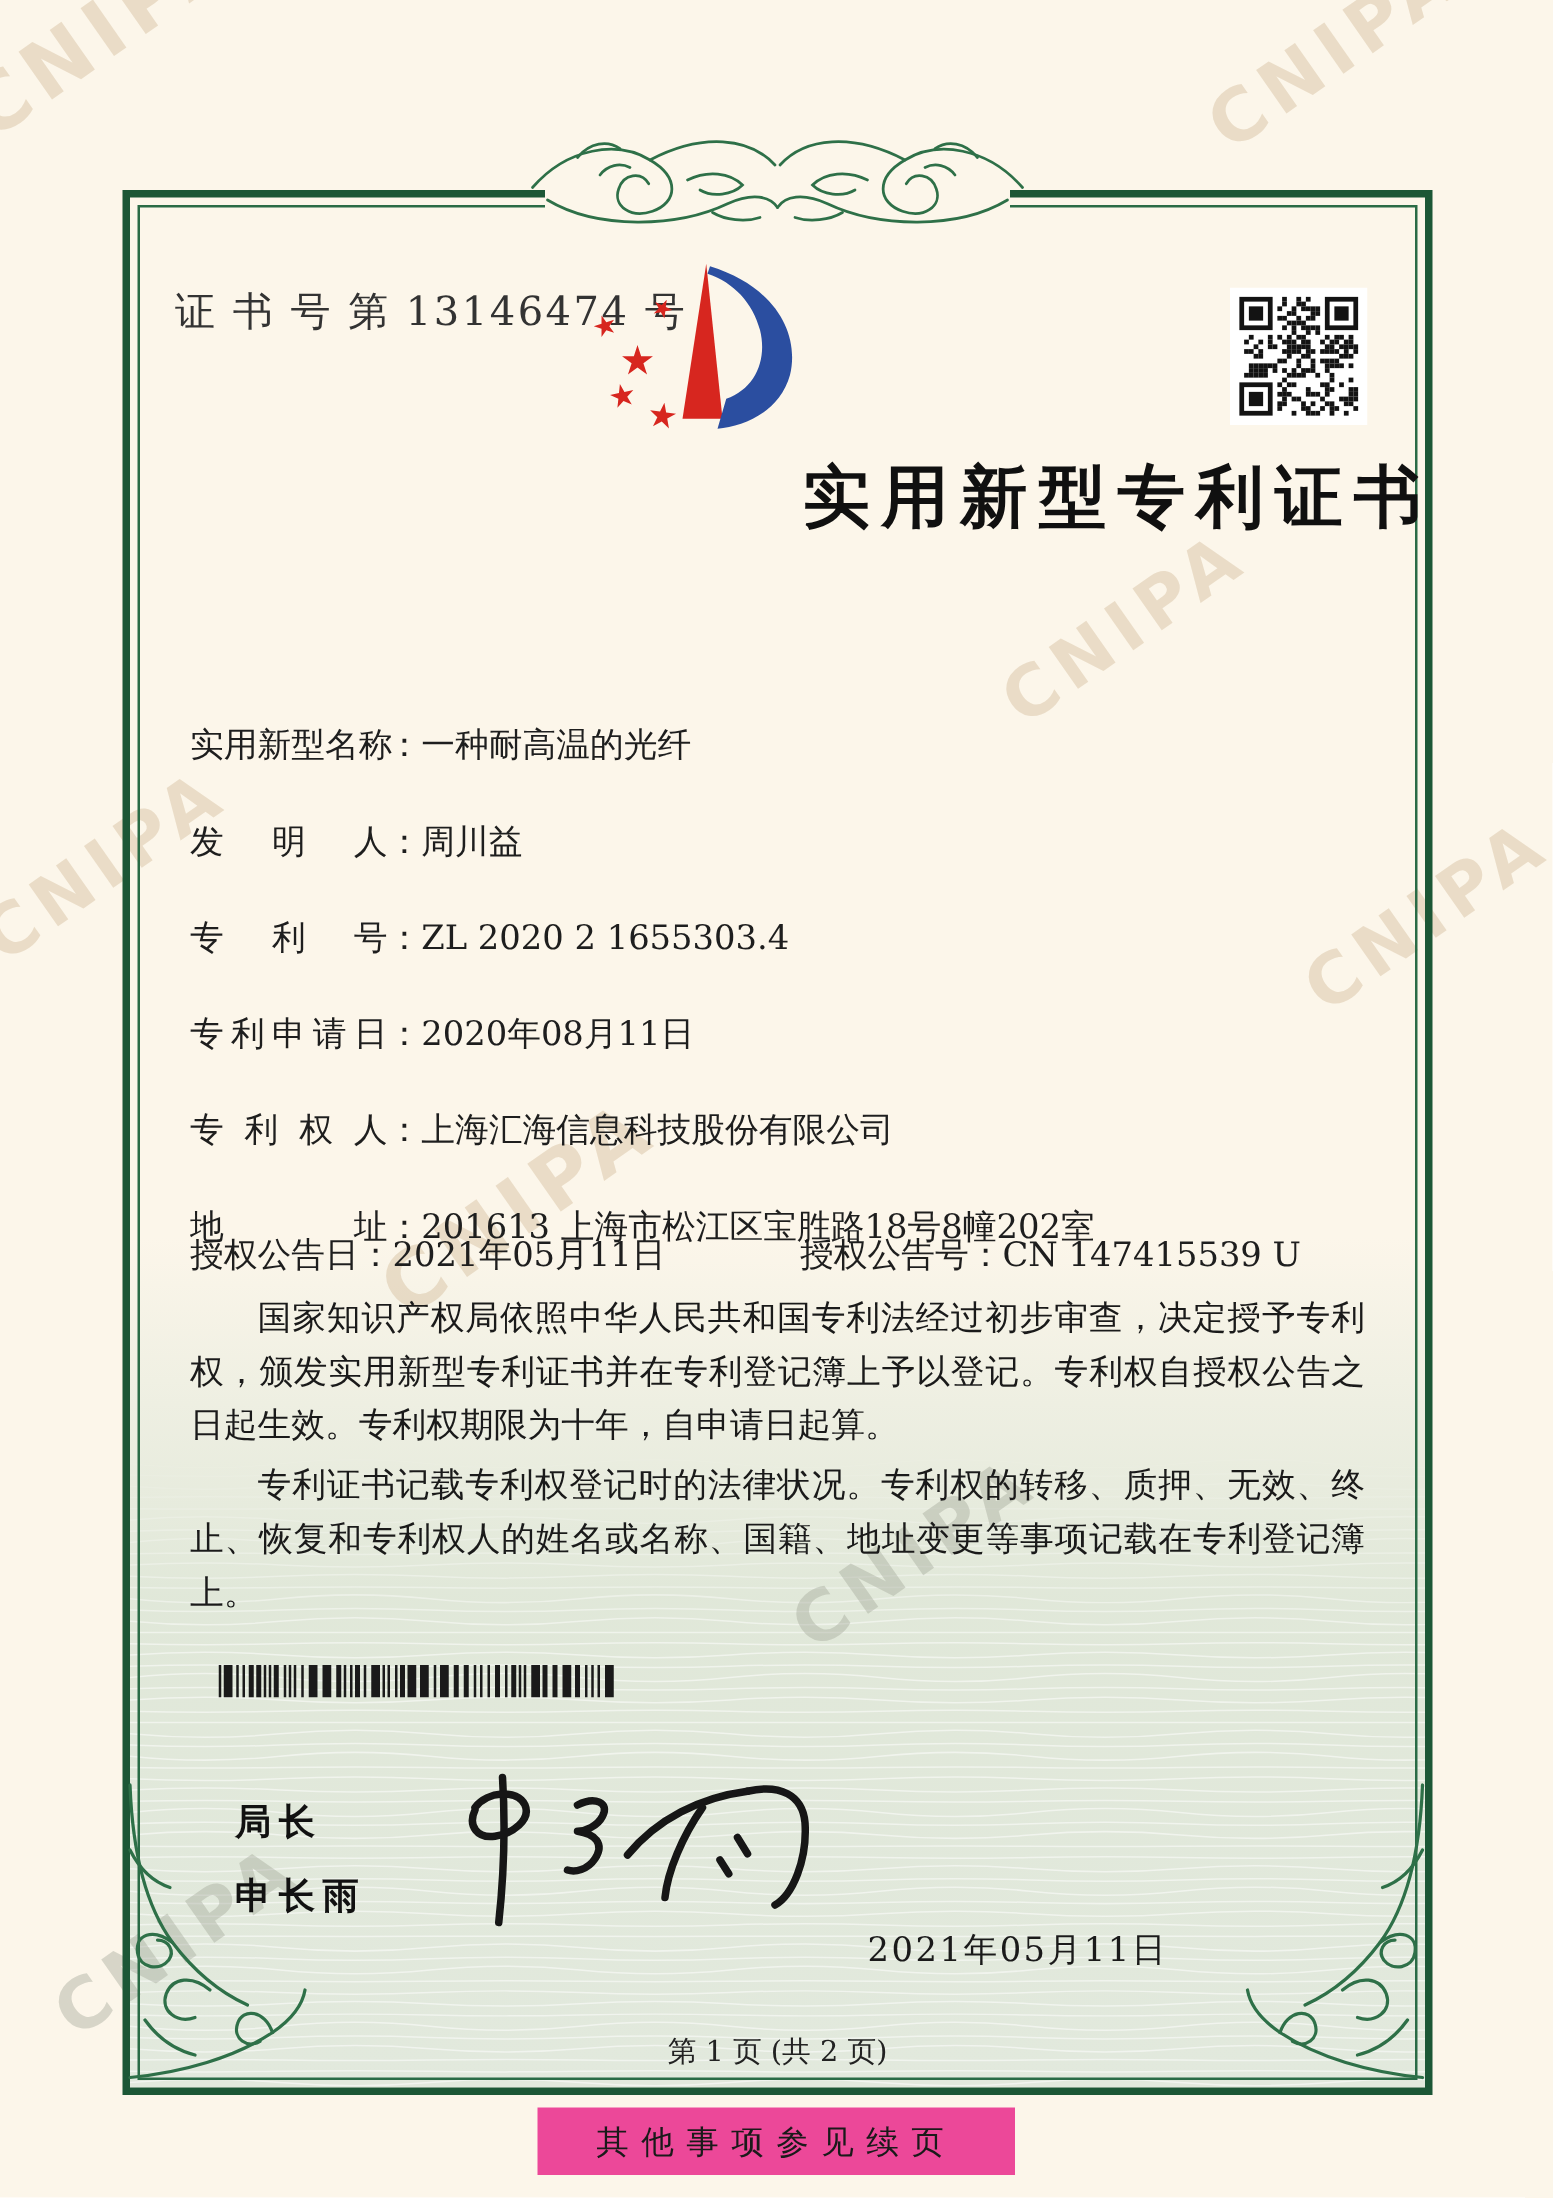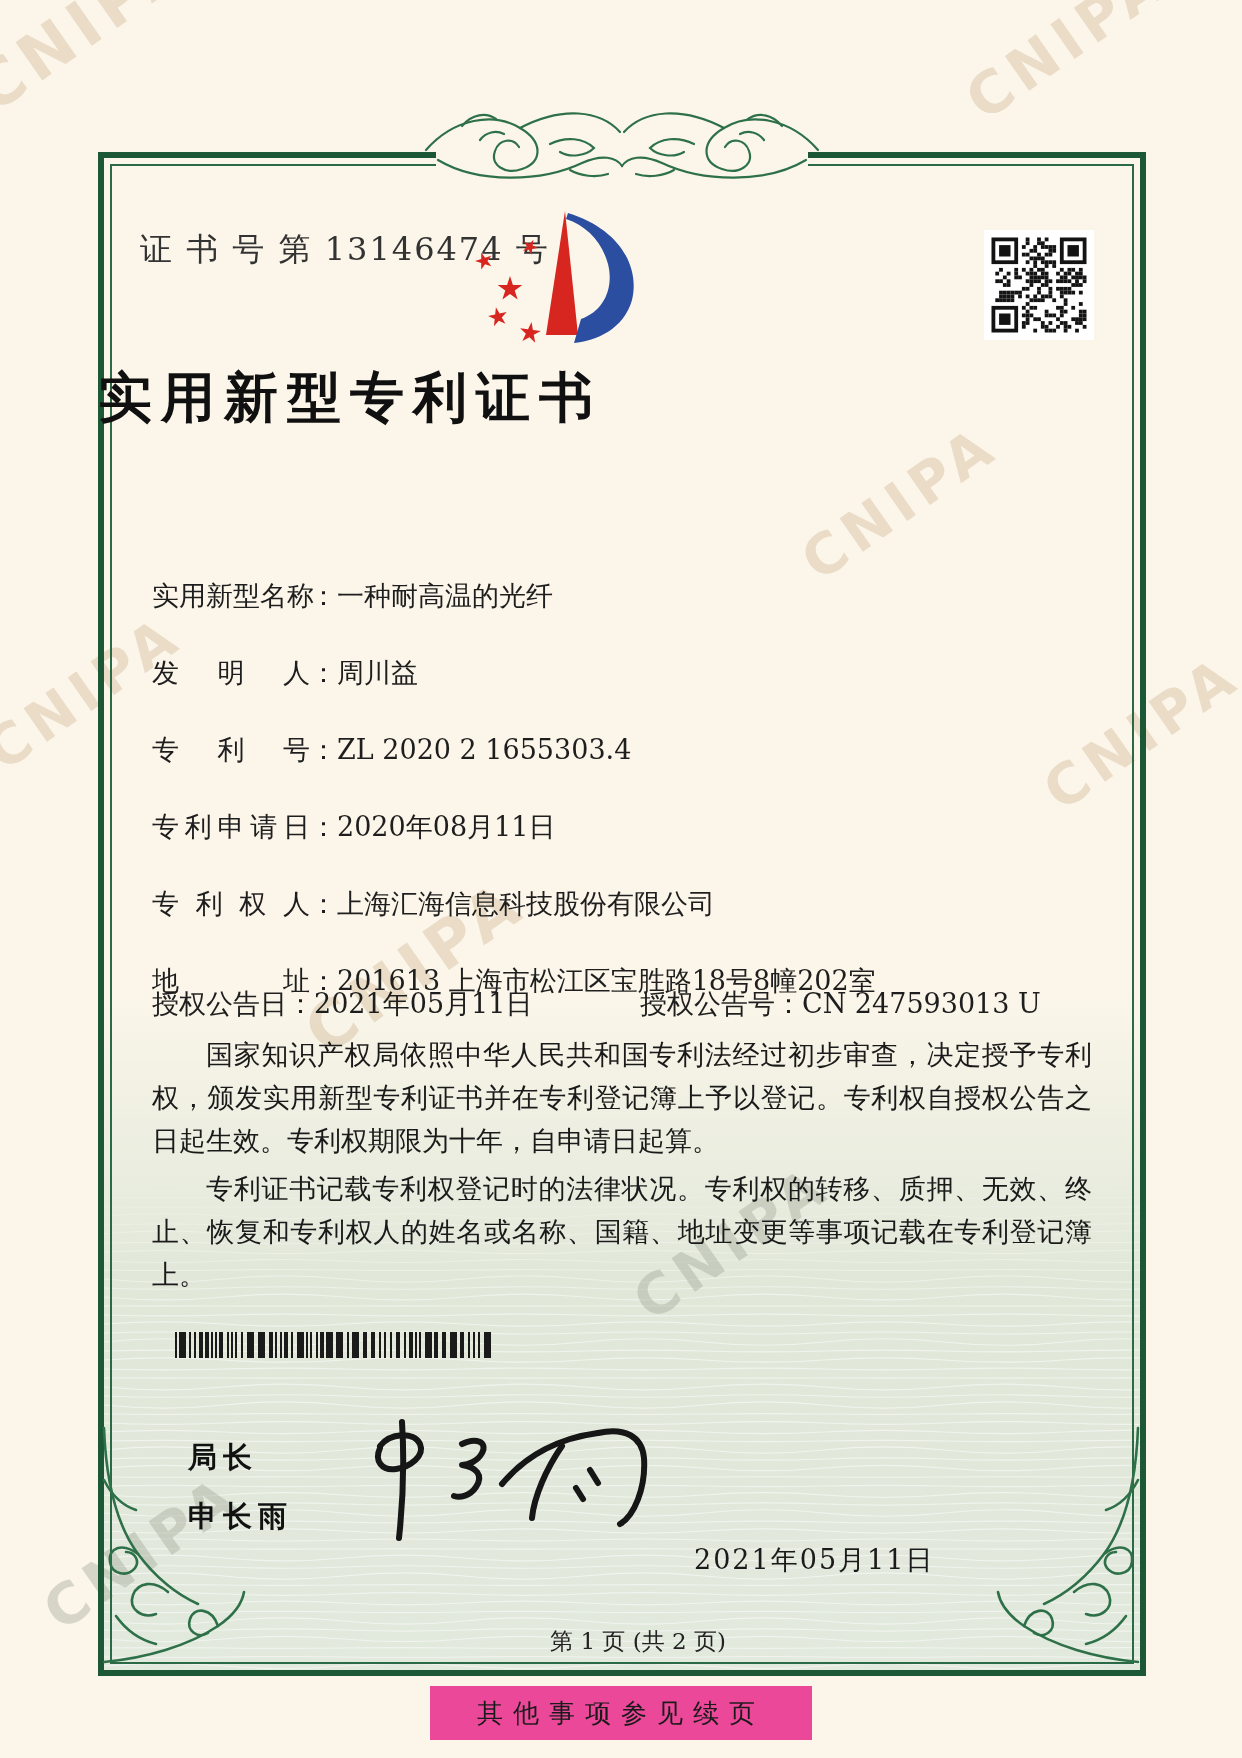--- a/index.html
+++ b/index.html
@@ -20,40 +20,40 @@
   .frame-inner{position:absolute;left:6px;top:6px;right:6px;bottom:6px;border:2px solid #2a6b46;}
   .dragon-mask{position:absolute;left:436px;top:146px;width:372px;height:34px;background:#fcf6ea;z-index:4;}
   .dragon{position:absolute;left:420px;top:100px;width:404px;height:92px;z-index:5;}
   .corner{position:absolute;width:160px;height:250px;z-index:5;}
   .corner.br{left:986px;top:1420px;}
   .corner.bl{left:96px;top:1420px;transform:scaleX(-1);}
   
   .cert-no{position:absolute;left:140px;top:228px;font-size:32px;letter-spacing:2px;color:#333;z-index:6;}
   .logo{position:absolute;left:462px;top:203px;width:190px;height:148px;z-index:6;}
   .qr{position:absolute;left:984px;top:230px;width:110px;height:110px;z-index:6;}
-  .title{position:absolute;left:98px;width:1048px;top:362px;text-align:left;
+  .title{position:absolute;left:98px;width:1048px;top:362px;text-align:right;
         font-size:54px;font-weight:700;letter-spacing:9px;color:#101010;z-index:6;}
   .fields{position:absolute;left:152px;top:535px;font-size:27px;z-index:6;color:#1e1e1e;}
   .frow{height:77px;white-space:nowrap;}
   .flabel{display:inline-block;width:158px;text-align:justify;text-align-last:justify;margin-top:43px;}
   .grant{position:absolute;top:986px;font-size:27px;z-index:6;white-space:nowrap;color:#1e1e1e;}
   .grant.left{left:152px;}
   .grant.right{left:640px;}
   .body-text{position:absolute;left:152px;top:1036px;width:940px;font-size:27px;
         line-height:43px;text-align:justify;z-index:6;color:#1a1a1a;font-family:Liberation Mono, monospace;}
   .body-text p{margin:0;text-indent:2em;}
   .body-text p + p{margin-top:5px;}
   .barcode{position:absolute;left:173px;top:1332px;width:322px;height:26px;z-index:6;}
   .comm{position:absolute;left:188px;font-size:29px;font-weight:700;letter-spacing:6px;
         font-family:"DejaVu Sans","Liberation Sans",sans-serif;color:#111;z-index:6;}
   .comm.t{top:1438px;}
   .comm.n{top:1497px;font-family:Liberation Serif, serif;}
   .sig{position:absolute;left:352px;top:1396px;width:320px;height:165px;z-index:6;}
   .issue-date{position:absolute;left:694px;top:1542px;font-size:27px;letter-spacing:2px;z-index:6;color:#1a1a1a;}
-  .page-info{position:absolute;left:98px;width:1048px;top:1626px;text-align:center;font-size:23px;z-index:6;color:#222;padding-left:16px;}
+  .page-info{position:absolute;left:98px;width:1048px;top:1626px;text-align:center;font-size:23px;z-index:6;color:#222;}
   .footer-box{position:absolute;left:430px;top:1686px;width:382px;height:54px;background:#ec4899;
         display:flex;align-items:center;justify-content:center;font-size:26px;letter-spacing:10px;z-index:6;color:#1a1a1a;}
 </style>
 </head>
 <body>
 
 <div class="page">
 
   <div class="watermark" style="left:-42px;top:-12px;font-size:64px;">CNIPA</div>
   <div class="watermark" style="left:952px;top:6px;font-size:58px;">CNIPA</div>
@@ -392,21 +392,21 @@
   <div class="fields">
     <div class="frow"><span class="flabel">实用新型名称</span><span>：</span><span>一种耐高温的光纤</span></div>
     <div class="frow"><span class="flabel">发明人</span><span>：</span><span>周川益</span></div>
     <div class="frow"><span class="flabel">专利号</span><span>：</span><span>ZL 2020 2 1655303.4</span></div>
     <div class="frow"><span class="flabel">专利申请日</span><span>：</span><span>2020年08月11日</span></div>
     <div class="frow"><span class="flabel">专利权人</span><span>：</span><span>上海汇海信息科技股份有限公司</span></div>
     <div class="frow"><span class="flabel">地址</span><span>：</span><span>201613 上海市松江区宝胜路18号8幢202室</span></div>
   </div>
 
   <div class="grant left"><span>授权公告日</span><span>：</span><span>2021年05月11日</span></div>
-  <div class="grant right"><span>授权公告号</span><span>：</span><span>CN 247593013 U</span></div>
+  <div class="grant right"><span>授权公告号</span><span>：</span><span>CN 147415539 U</span></div>
 
   <div class="body-text">
     <p>国家知识产权局依照中华人民共和国专利法经过初步审查，决定授予专利权，颁发实用新型专利证书并在专利登记簿上予以登记。专利权自授权公告之日起生效。专利权期限为十年，自申请日起算。</p>
     <p>专利证书记载专利权登记时的法律状况。专利权的转移、质押、无效、终止、恢复和专利权人的姓名或名称、国籍、地址变更等事项记载在专利登记簿上。</p>
   </div>
 
   <svg class="barcode" viewBox="0 0 322 26" preserveAspectRatio="none">
     <g>
         <rect x="2" y="0" width="2" height="26" fill="#1a1a1a"></rect>
         <rect x="6" y="0" width="7" height="26" fill="#1a1a1a"></rect>

